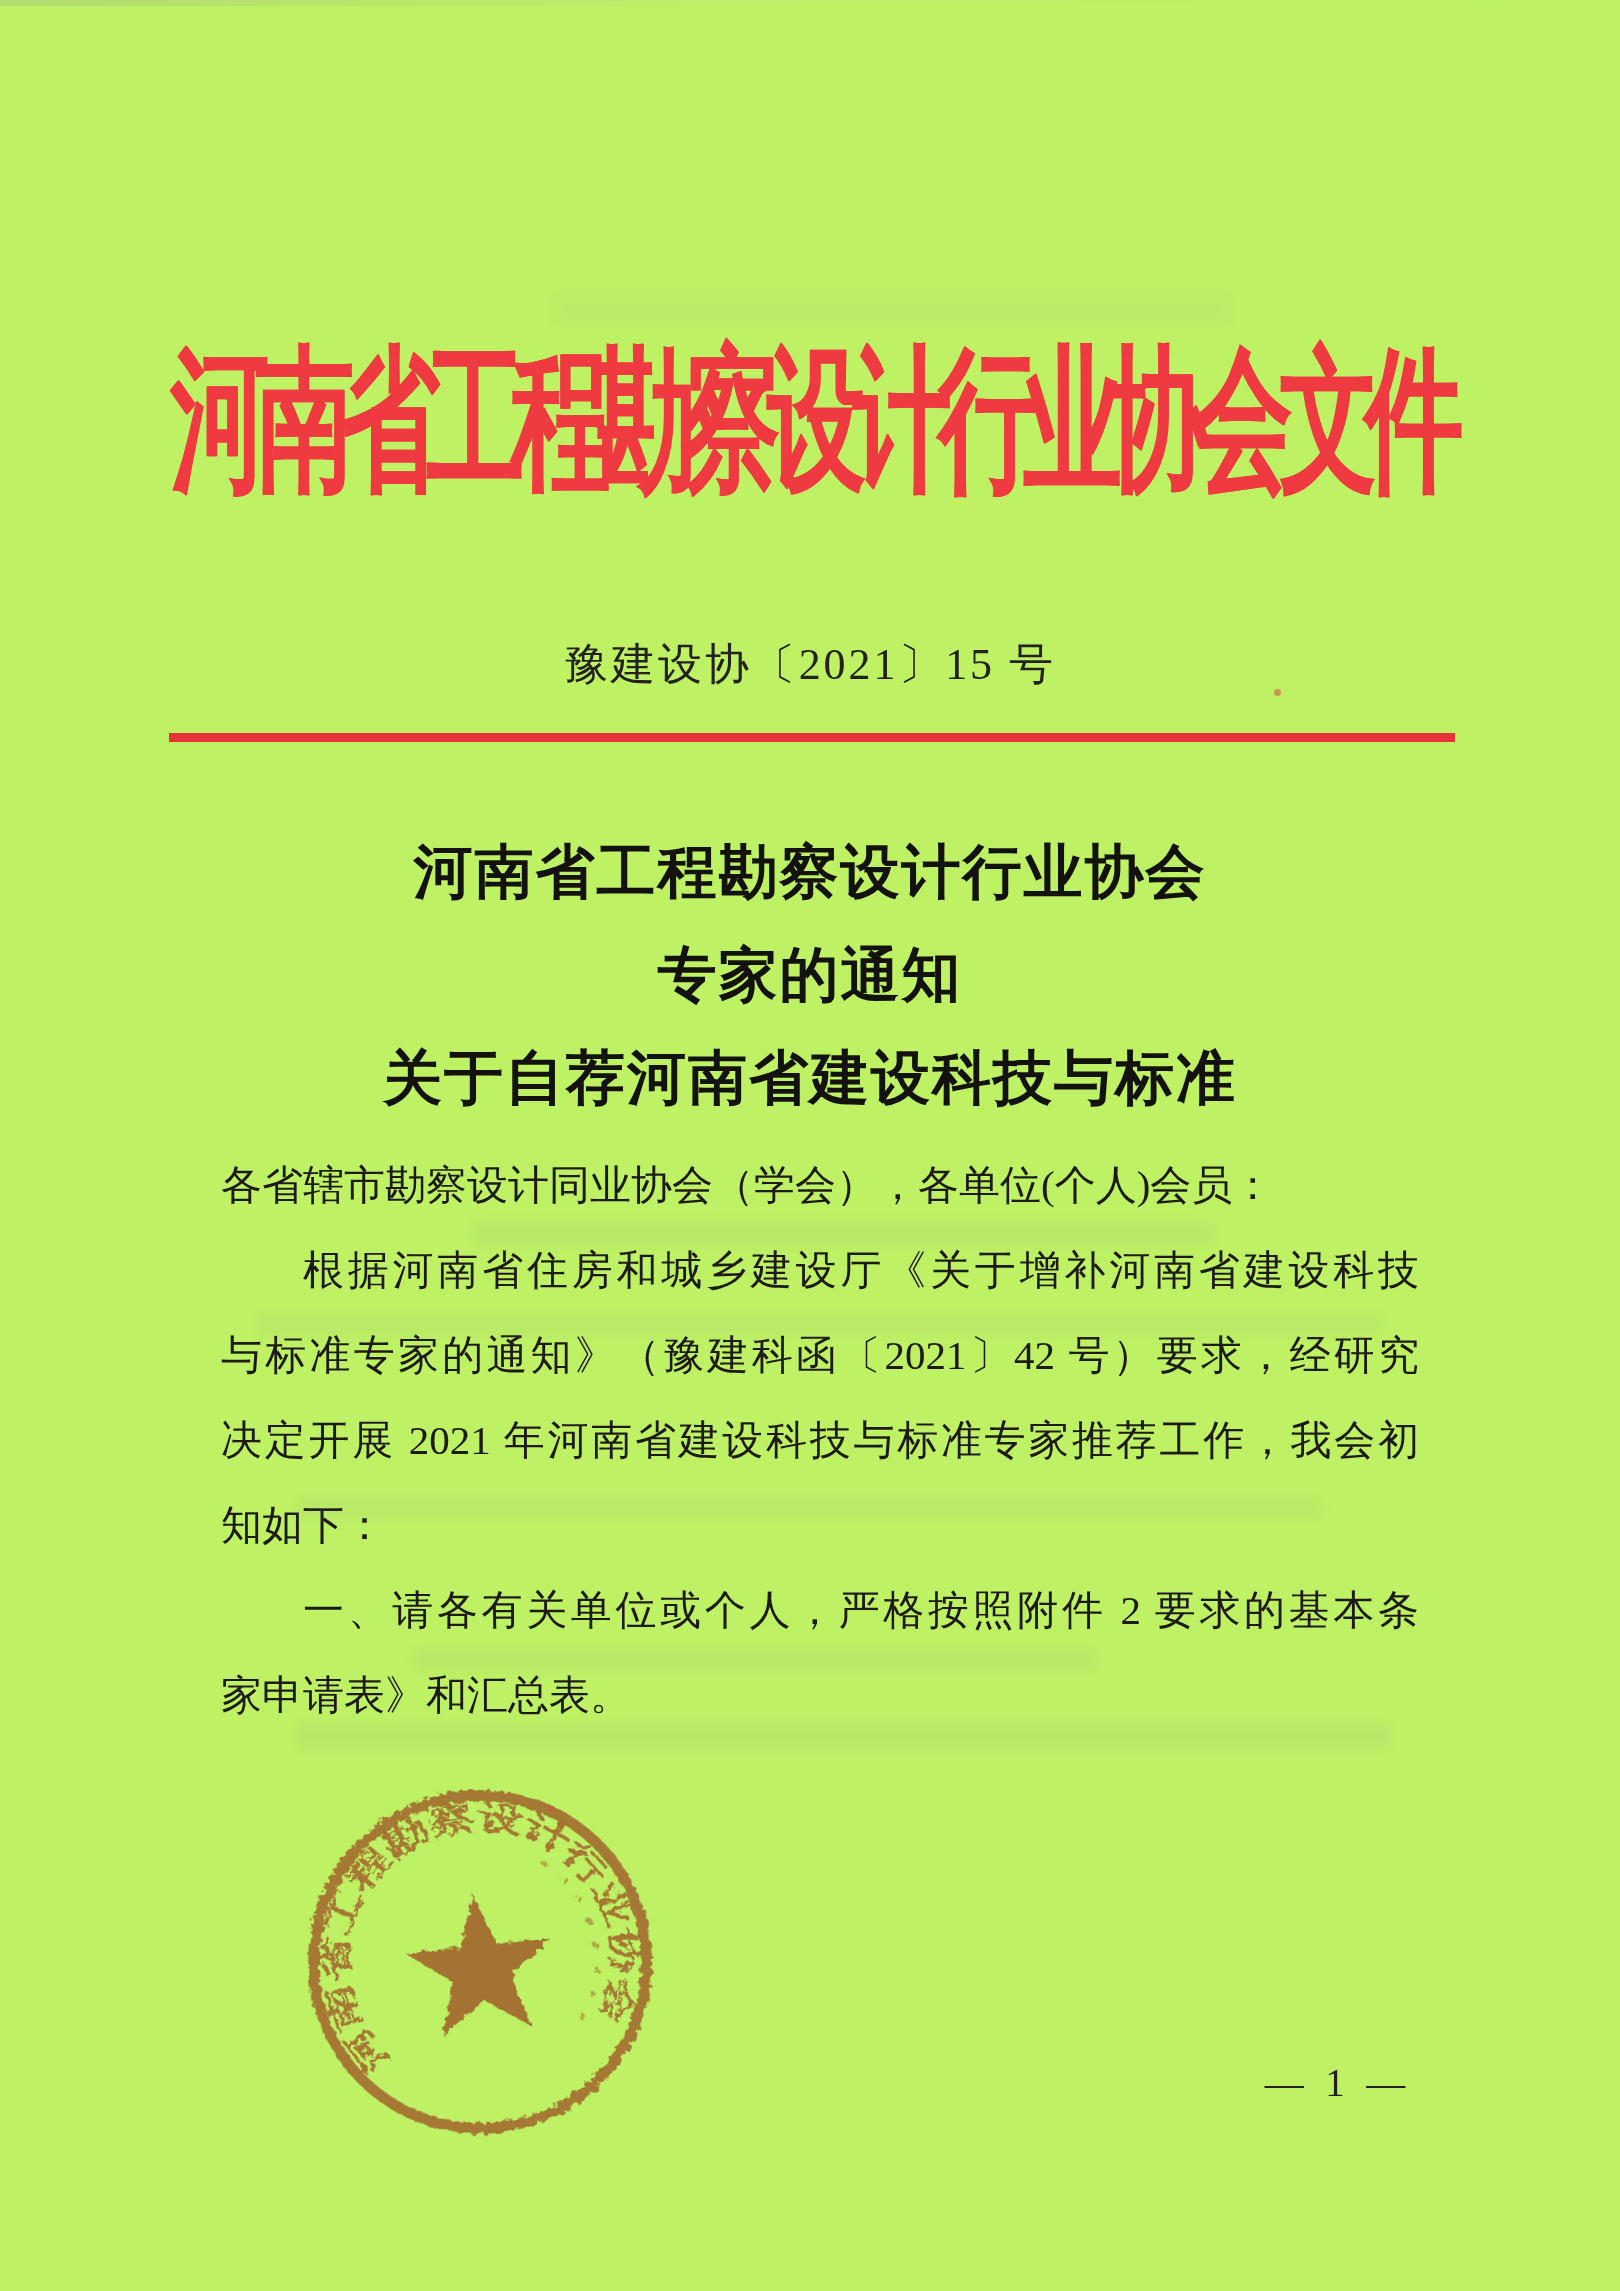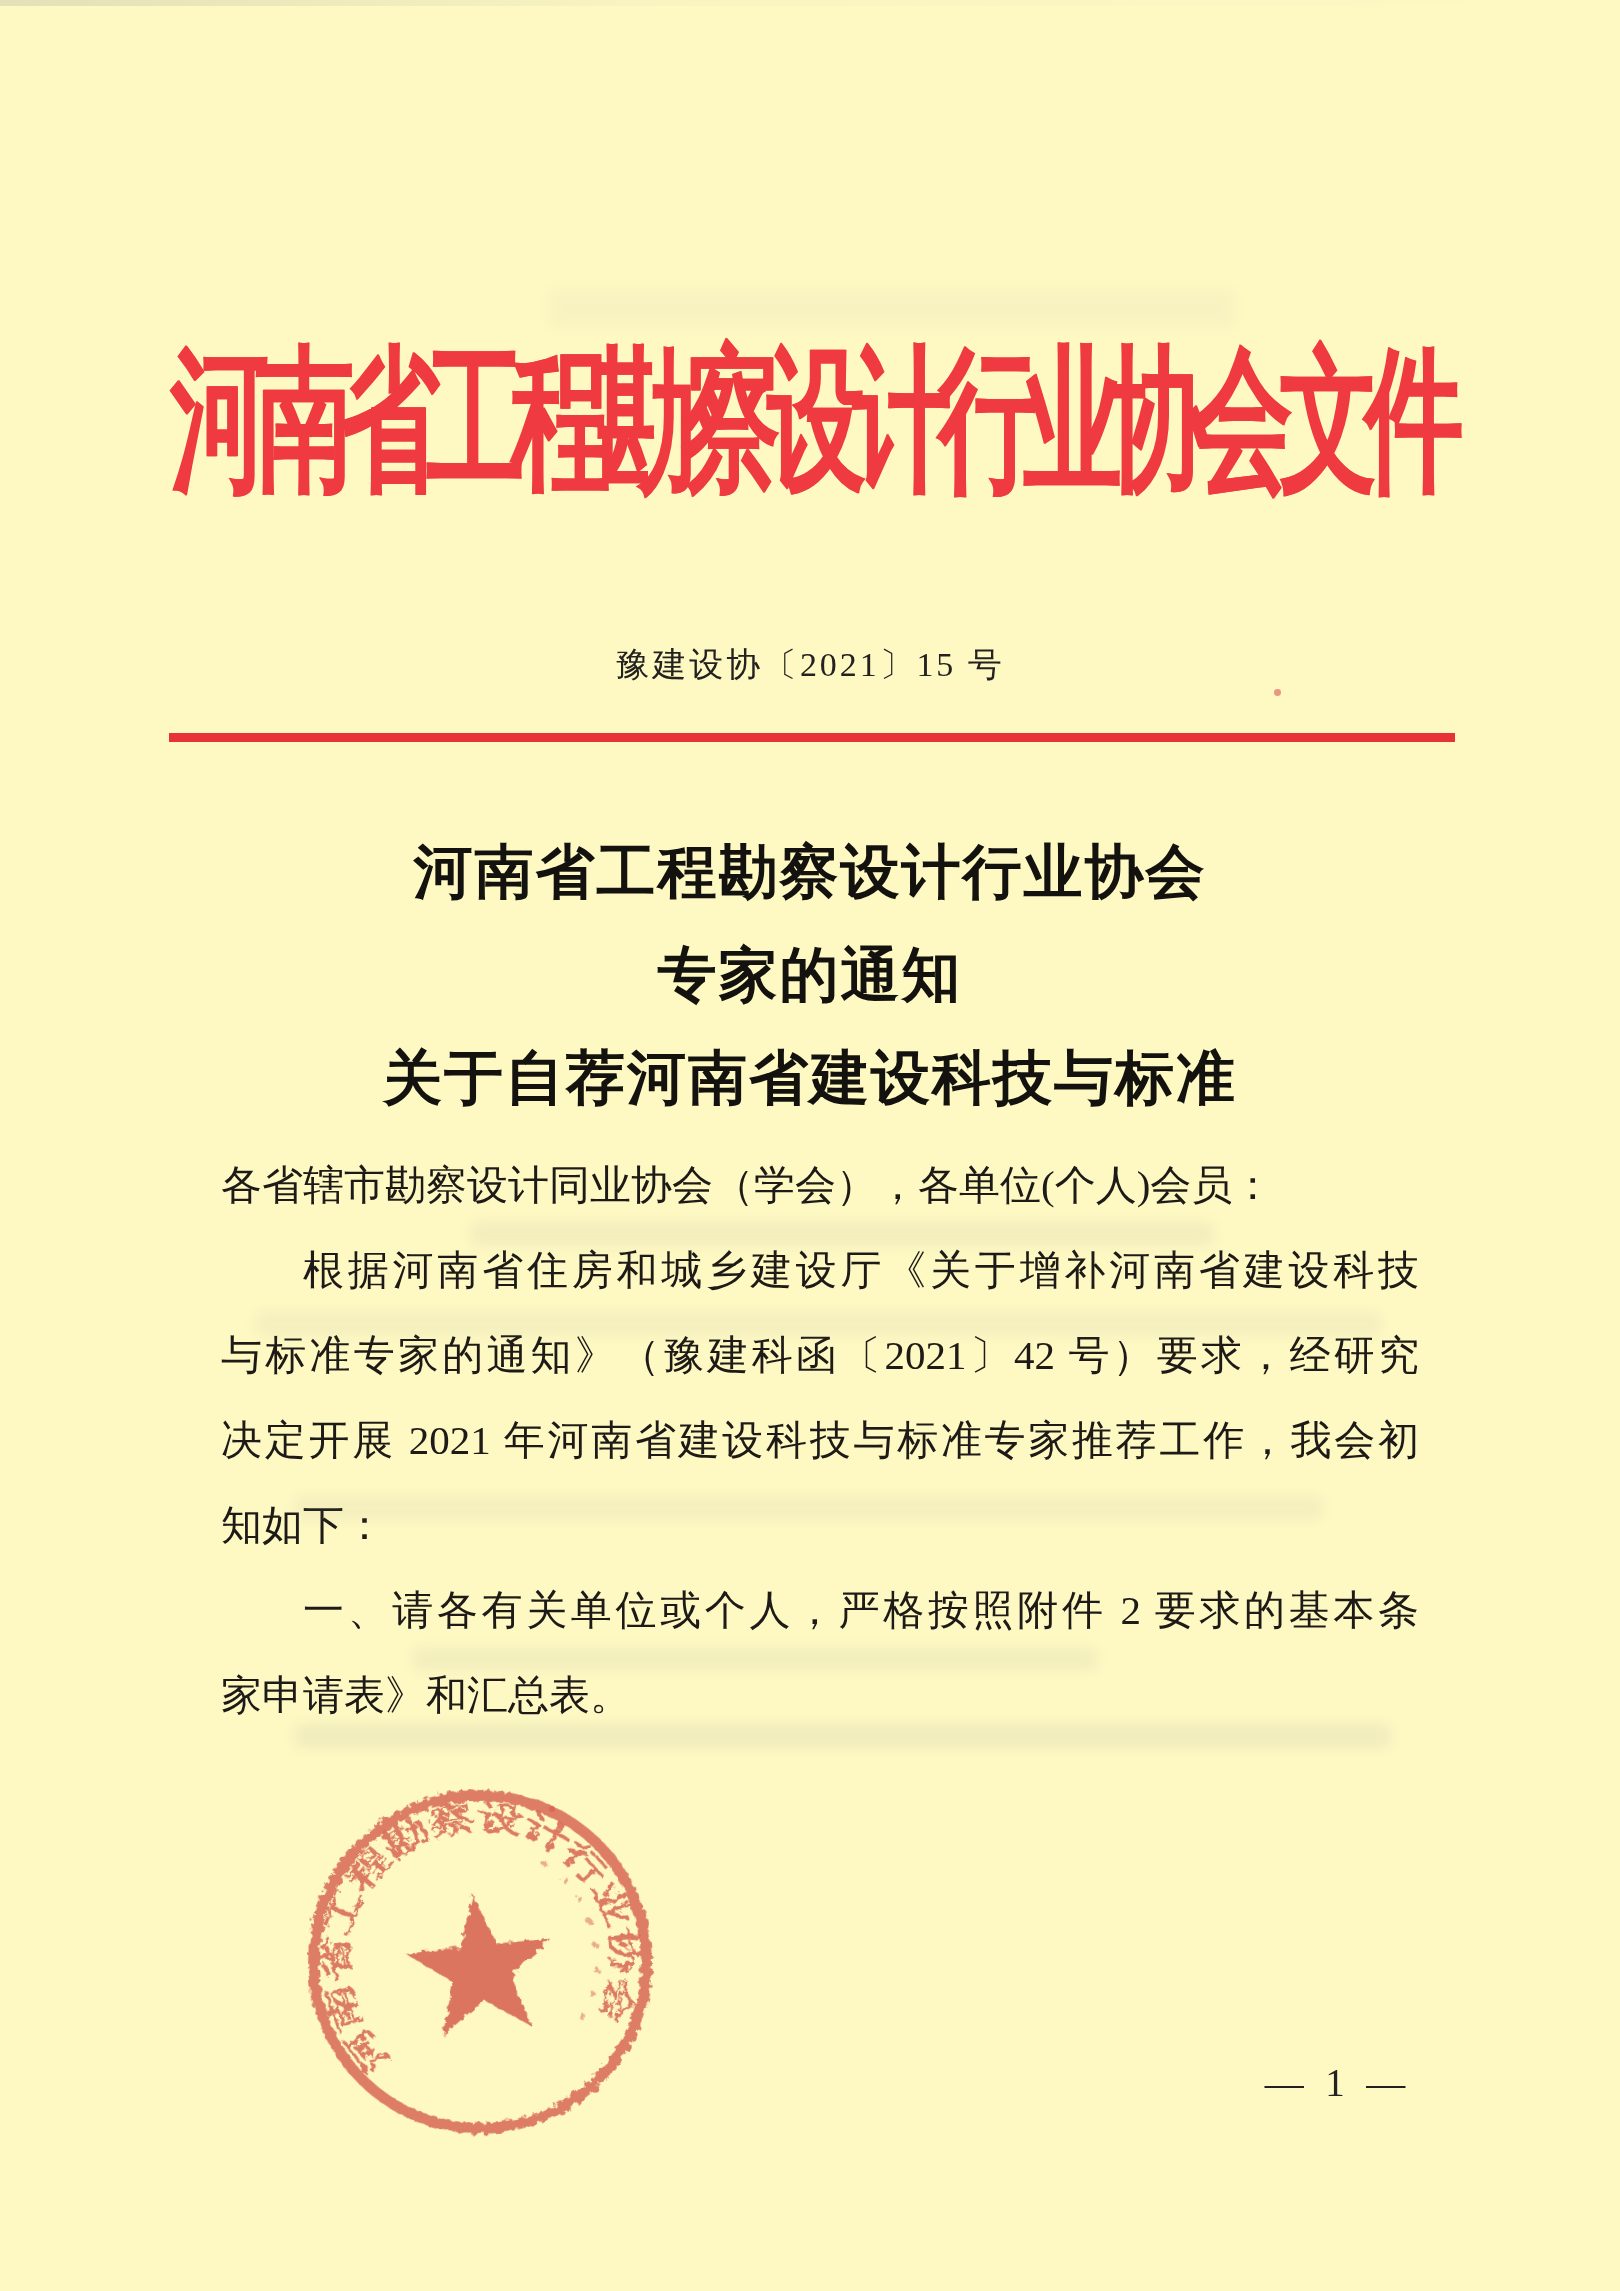--- a/index.html
+++ b/index.html
@@ -1,19 +1,19 @@
 <!DOCTYPE html>
 <html><head>
 <meta charset="utf-8">
 <style>
   html,body{margin:0;padding:0;background:#e9e9e9;}
   .page{
     position:relative;
     width:1620px;height:2292px;
-    background:#fef9c3;
+    background:#bef264;
     overflow:hidden;
     font-family:"Liberation Serif","DejaVu Serif",serif;
     color:#1d1a17;
   }
   
   .scan-edge{position:absolute;top:0;left:0;width:100%;height:5.9px;
     background:linear-gradient(90deg,rgba(150,150,148,.25),rgba(150,150,148,.05) 40%,rgba(150,150,148,0));}
 
   .letterhead{
     position:absolute;top:372px;left:0;width:100%;
@@ -22,21 +22,21 @@
     color:#ee3a40;
     letter-spacing:-12.7px;
     transform:scaleY(1.6);
     transform-origin:50% 50%;
     white-space:nowrap;
     text-shadow:1px 0 0 #ee3a40;
   }
   .doc-number{
     position:absolute;top:639px;left:0;width:100%;
     text-align:center;
-    font-size:34px;line-height:51px;
+    font-size:44px;line-height:51px;
     letter-spacing:2.9px;
     color:#242220;
   }
   .red-rule{
     position:absolute;top:733px;left:169px;
     width:1286px;height:8.8px;
     background:#e73338;
   }
   .doc-title{
     position:absolute;top:821px;left:0;width:100%;

